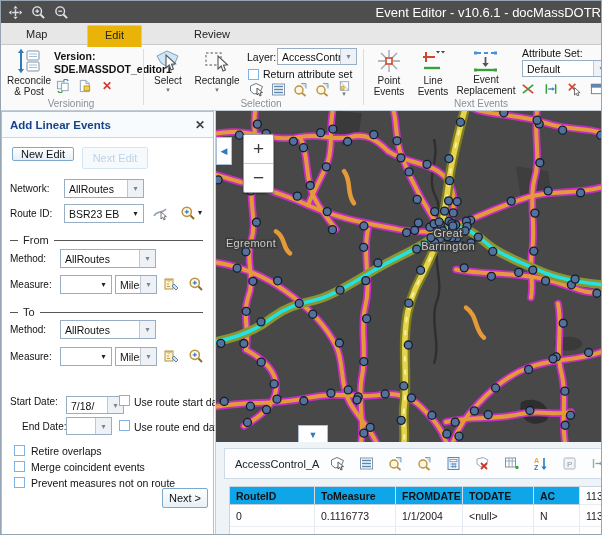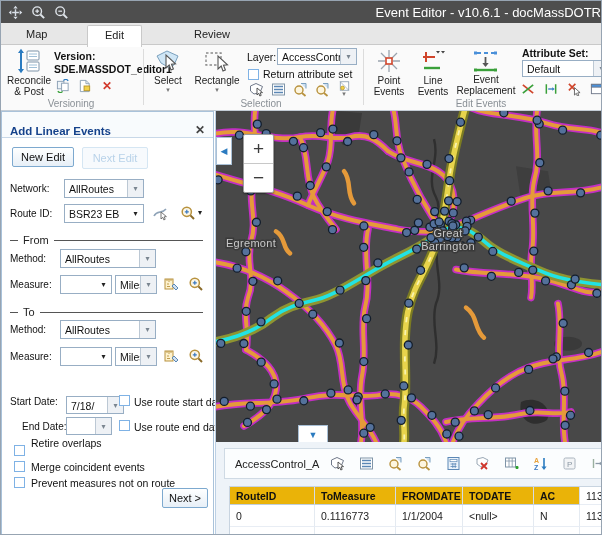--- a/index.html
+++ b/index.html
@@ -6,41 +6,41 @@
   #app{position:relative;width:602px;height:535px;overflow:hidden;box-sizing:border-box;
        font-family:"Liberation Sans",sans-serif;background:#fff;border:1px solid #97a4b2}
   .abs{position:absolute}
   
   #topbar{position:absolute;left:0;top:0;width:602px;height:22px;background:#4e4e4e;display:flex;align-items:center;gap:7px;padding:0 6px;box-sizing:border-box}
   #topbar .tbic{width:16px;height:16px;display:flex;align-items:center;justify-content:center}
   #wintitle{position:absolute;right:2px;top:4px;color:#fff;font-size:13px;white-space:nowrap}
   
   #tabrow{position:absolute;left:0;top:22px;width:602px;height:22px;background:#e7e7e7;border-bottom:1px solid #c9c9c9;box-sizing:border-box}
   .tab{position:absolute;top:2px;height:19px;line-height:19px;padding:0 17px;font-size:11px;color:#222;cursor:default}
-  .tab.active{background:#ffffff;border:1px solid #c9c9c9;border-bottom:none;height:21px;border-radius:2px 2px 0 0;z-index:3}
+  .tab.active{background:#eab308;border:1px solid #c9c9c9;border-bottom:none;height:21px;border-radius:2px 2px 0 0;z-index:3}
   
   #ribbon{position:absolute;left:0;top:44px;width:602px;height:66px;background:#fafafa;border-bottom:1px solid #c4cdd6;box-sizing:border-box}
   .gsep{position:absolute;top:4px;height:56px;width:1px;background:#dcdcdc}
   .glabel{position:absolute;bottom:1px;font-size:10px;color:#8a9096;text-align:center}
   .rbtn{position:absolute;display:flex;flex-direction:column;align-items:center;gap:1px;font-size:10px;line-height:11px;color:#222;text-align:center;cursor:default}
   .caret-s{font-size:7px;color:#777;line-height:6px}
   .minirow{position:absolute;display:flex;gap:6px;align-items:center}
   .mic{width:16px;height:16px;display:flex;align-items:center;justify-content:center}
   .redx{color:#d23b2e;font-weight:bold;font-size:12px;line-height:12px}
   
   .dd{position:absolute;display:flex;align-items:stretch;background:#fff;border:1px solid #98aec4;font-size:10.5px;color:#111;box-sizing:border-box}
   .ddv{flex:1;padding:1px 4px 0 4px;white-space:nowrap;overflow:hidden;display:flex;align-items:center}
   .ddc{width:15px;background:#eef1f5;border-left:1px solid #bcc8d4;color:#7a8590;font-size:8px;display:flex;align-items:center;justify-content:center}
   .dd.plain .ddc{background:transparent;border-left:none;color:#222}
   .cb{position:absolute;width:11px;height:11px;border:1px solid #7fb2e5;background:#fff;box-sizing:border-box}
   .flabel{position:absolute;font-size:10px;color:#111;white-space:nowrap}
   .flabel.sm{font-size:10.5px}
   
   #panel{position:absolute;left:0;top:110px;width:213px;height:425px;background:#fff;border:1px solid #a9c2da;box-sizing:border-box}
-  #panelHeader{height:25px;border-bottom:1px solid #c8d8e8;background:#f8fbfd;display:flex;align-items:flex-end;padding:0 8px;font-size:11.5px;font-weight:bold;color:#15428b}
+  #panelHeader{height:25px;border-bottom:1px solid #c8d8e8;background:#f8fbfd;display:flex;align-items:center;padding:0 8px;font-size:11.5px;font-weight:bold;color:#15428b}
   #panelClose{margin-left:auto;color:#444;font-size:12px;cursor:default}
   .btn{position:absolute;display:flex;align-items:center;justify-content:center;font-size:11px;color:#111;
        background:linear-gradient(#feffff,#e7eff7);border:1px solid #7da9cf;border-radius:2px;box-sizing:border-box;cursor:default}
   .btn.dis{color:#b9d3e9;border-color:#d5e6f3;background:#f7fafd}
   .sect{position:absolute;left:8px;right:10px;display:flex;align-items:center;gap:5px;font-size:11px;color:#222}
   .sect::before{content:"";width:8px;border-top:1px solid #555}
   .sect::after{content:"";flex:1;border-top:1px solid #555}
   
   #map{position:absolute;left:214px;top:110px;width:388px;height:331px;border-left:1px solid #bcd0e4;box-sizing:border-box;background:#484848;overflow:hidden}
   #map svg.canvas{display:block;width:100%;height:100%}
@@ -59,21 +59,21 @@
   .zbtn + .zbtn{border-top:1px solid #c8c8c8}
   .edgetab{position:absolute;background:#fff;border:1px solid #a9c0d6;display:flex;align-items:center;justify-content:center;color:#2b7bc0;cursor:default}
   
   #tablePanel{position:absolute;left:214px;top:441px;width:388px;height:94px;background:#eef3f8;border-left:1px solid #bcd0e4;box-sizing:border-box}
   #ttoolbar{position:absolute;left:8px;top:6px;right:0;height:31px;background:#fbfdfe;border:1px solid #cfdae4;display:flex;align-items:center;box-sizing:border-box}
   #tlayer{font-size:11px;color:#222;padding:0 10px;white-space:nowrap}
   #ticons{display:flex;gap:12px;align-items:center}
   .tic{width:17px;height:17px;display:flex;align-items:center;justify-content:center}
   #tgrid{position:absolute;left:13px;top:44px;width:380px;height:56px;background:#fff;border:1px solid #c8d4e0;box-sizing:border-box;
          display:grid;grid-template-columns:85px 81px 67px 71px 46px 1fr;grid-template-rows:18px 22px 22px;overflow:hidden}
-  .th{background:#eab308;font-weight:bold;font-size:10.5px;color:#111;display:flex;align-items:center;padding:0 6px;border-right:1px solid #d4dce6;border-bottom:1px solid #c0cedc;white-space:nowrap;overflow:hidden}
+  .th{background:#0ea5e9;font-weight:bold;font-size:10.5px;color:#111;display:flex;align-items:center;padding:0 6px;border-right:1px solid #d4dce6;border-bottom:1px solid #c0cedc;white-space:nowrap;overflow:hidden}
   .td{font-size:10.5px;color:#222;display:flex;align-items:center;padding:0 6px;border-right:1px solid #e4eaf1;border-bottom:1px solid #e8edf4;white-space:nowrap;overflow:hidden}
 </style>
 </head>
 <body>
 
 <div id="app">
 
   <div id="topbar">
     <span class="tbic">
       <svg viewBox="0 0 16 16" width="15" height="15">
@@ -238,21 +238,21 @@
             <rect x="23" y="2.5" width="3" height="3" fill="#4a90d9"></rect>
             <path d="M14.5 8v6" stroke="#555" stroke-width="1.8"></path>
             <path d="M14.5 18l-3.2-4h6.4Z" fill="#555"></path>
             <path d="M6 21h17" stroke="#3aa03a" stroke-width="2.4"></path>
             <rect x="3" y="19.5" width="3" height="3" fill="#3aa03a"></rect>
             <rect x="23" y="19.5" width="3" height="3" fill="#3aa03a"></rect>
           </svg>
       </span>
       <span>Event Replacement</span>
     </div>
-    <div class="flabel sm" style="left:521px;top:2px;font-weight:bold">Attribute Set:</div>
+    <div class="flabel sm" style="left:521px;top:2px;font-weight:normal">Attribute Set:</div>
     <div class="dd" style="left:521px;top:15px;width:88px;height:17px">
       <span class="ddv">Default</span>
       <span class="ddc">▾</span>
     </div>
     <div class="minirow" style="left:519px;top:36px;gap:7px">
       <span class="mic">
         <svg viewBox="0 0 15 15" width="14" height="14">
             <path d="M2 3l11 9" stroke="#d0452b" stroke-width="1.8"></path>
             <path d="M13 3 2 12" stroke="#3aa03a" stroke-width="1.8"></path>
           </svg>
@@ -271,30 +271,30 @@
           </svg>
       </span>
       <span class="mic">
         <svg viewBox="0 0 15 15" width="14" height="14">
             <rect x="1.5" y="2.5" width="12" height="10" fill="#fff" stroke="#70798a"></rect>
             <rect x="1.5" y="2.5" width="12" height="3" fill="#4a90d9" stroke="#70798a"></rect>
           </svg>
       </span>
 
     </div>
-    <div class="glabel" style="left:430px;width:100px">Edit Events</div>
+    <div class="glabel" style="left:430px;width:100px">Next Events</div>
   </div>
 
   <div id="panel">
     <div id="panelHeader">
       <span>Add Linear Events</span>
       <span id="panelClose">✕</span>
     </div>
 
-    <div class="btn" style="left:10px;top:35px;width:62px;height:20px">New Edit</div>
+    <div class="btn" style="left:10px;top:35px;width:62px;height:14px">New Edit</div>
     <div class="btn dis" style="left:80px;top:35px;width:66px;height:22px">Next Edit</div>
 
     <div class="flabel" style="left:8px;top:71px">Network:</div>
     <div class="dd" style="left:62px;top:67px;width:80px;height:19px">
       <span class="ddv">AllRoutes</span>
       <span class="ddc">▾</span>
     </div>
 
     <div class="flabel" style="left:8px;top:96px">Route ID:</div>
     <div class="dd plain" style="left:62px;top:92px;width:80px;height:19px">
@@ -389,21 +389,21 @@
     <div class="flabel sm" style="left:132px;top:284px">Use route start date</div>
     <div class="flabel" style="left:20px;top:309px">End Date:</div>
     <div class="dd" style="left:64px;top:305px;width:46px;height:18px">
       <span class="ddv"></span>
       <span class="ddc">▾</span>
     </div>
     <span class="cb" style="left:117px;top:308px"></span>
     <div class="flabel sm" style="left:132px;top:309px">Use route end date</div>
 
     <span class="cb" style="left:12px;top:333px"></span>
-    <div class="flabel sm" style="left:29px;top:325px">Retire overlaps</div>
+    <div class="flabel sm" style="left:29px;top:333px">Retire overlaps</div>
     <span class="cb" style="left:12px;top:349px"></span>
     <div class="flabel sm" style="left:29px;top:349px">Merge coincident events</div>
     <span class="cb" style="left:12px;top:365px"></span>
     <div class="flabel sm" style="left:29px;top:365px">Prevent measures not on route</div>
 
     <div class="btn" style="left:160px;top:376px;width:46px;height:20px">Next &gt;</div>
   </div>
 
   <div id="map">
     <svg class="canvas" viewBox="0 0 387 330" preserveAspectRatio="none">

